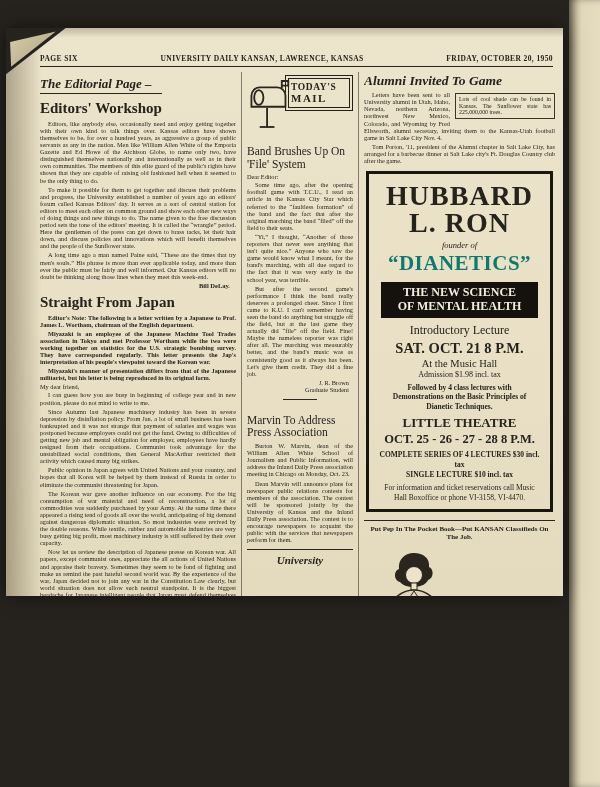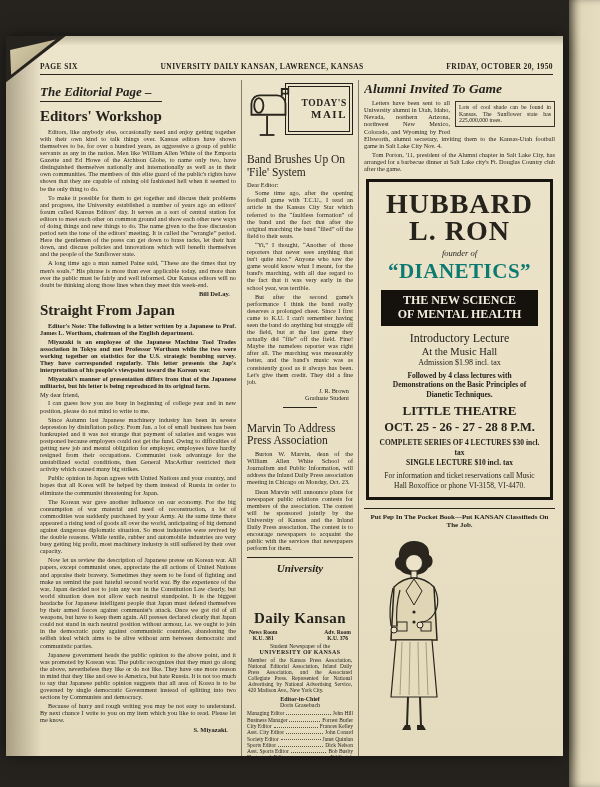--- a/index.html
+++ b/index.html
@@ -8,21 +8,21 @@
     background:#26231f;
     font-family:"Liberation Serif","DejaVu Serif",serif;
     color:#26231d;
   }
   .second-page{
     position:absolute;left:569px;top:0;width:31px;height:100%;
     background:linear-gradient(90deg,#b9ae8e 0%,#e0d7ba 40%,#e6ddc1 100%);
     box-shadow:inset 6px 0 8px -3px rgba(0,0,0,.6);
   }
   .paper{
-    position:absolute;top:36px;left:6px;width:557px;height:720px;overflow:hidden;
+    position:absolute;top:28px;left:6px;width:557px;height:568px;overflow:hidden;
     background:linear-gradient(180deg,#ece4cb 0%,#e9e0c5 55%,#e4dbbf 100%);
     box-shadow:0 0 16px rgba(0,0,0,.55);
   }
   .edge-shade-left{position:absolute;left:0;top:0;bottom:0;width:36px;
     background:linear-gradient(90deg,rgba(70,56,30,.38),rgba(70,56,30,0));pointer-events:none;z-index:5;}
   .edge-shade-top{position:absolute;left:0;top:0;right:0;height:10px;
     background:linear-gradient(180deg,rgba(60,48,26,.25),rgba(60,48,26,0));pointer-events:none;z-index:5;}
   .corner-curl{position:absolute;top:-1px;left:-1px;width:62px;height:48px;
     background:#26231f;clip-path:polygon(0 0,100% 0,0 100%);z-index:6;}
   .corner-fold{position:absolute;top:2px;left:2px;width:52px;height:40px;
@@ -46,21 +46,21 @@
   .headline3{font-style:italic;font-weight:bold;font-size:13.5px;line-height:1.05;margin:4px 0 3px;}
   .para{font-size:6.3px;line-height:7.1px;text-align:justify;text-indent:8px;margin:0 0 2px;}
   .bold-note{font-weight:bold;}
   .byline{text-align:right;font-weight:bold;font-size:6.5px;margin:1px 6px 4px 0;}
   .salutation{font-size:6.3px;margin:2px 0 1px;}
   .signature{text-align:right;font-weight:bold;font-size:6.5px;margin:2px 8px 0 0;}
 
   .mail-wrap{position:relative;height:56px;margin:5px 0 4px;}
   .mail-svg{position:absolute;left:-2px;top:2px;width:46px;height:54px;}
   .mail-text-box{margin-left:38px;border:1px solid #23201a;padding:2px;}
-  .mail-text-inner{border:1px solid #23201a;padding:11px 2px;text-align:right;}
+  .mail-text-inner{border:1px solid #23201a;padding:3px 2px;text-align:left;}
   .mail-l1{font-weight:bold;font-size:9.5px;letter-spacing:.6px;}
   .mail-l2{font-weight:bold;font-size:11px;letter-spacing:1.5px;}
   .letter-sig{text-align:right;font-size:6.3px;margin-right:4px;}
   .short-rule{width:34px;border-top:1px solid #2b261d;margin:6px auto 4px;}
 
   .masthead-box{border-top:1px solid #2b261d;margin-top:6px;padding-top:4px;text-align:center;}
   .mast-univ{font-style:italic;font-weight:bold;font-size:11px;}
   .mast-dk{font-weight:bold;font-size:15px;letter-spacing:.4px;margin-bottom:2px;margin-top:36px;}
   .rooms{display:flex;justify-content:space-between;font-size:5.6px;font-weight:bold;margin:1px 2px 2px;text-align:center;}
   .student1{font-size:5.8px;}
@@ -299,20 +299,21 @@
       <div class="hubbard">
         <div class="hub-name">HUBBARD</div>
         <div class="hub-name">L. RON</div>
         <div class="hub-founder">founder of</div>
         <div class="hub-dianetics">“DIANETICS”</div>
         <div class="hub-bar">
           <div>THE NEW SCIENCE</div>
           <div>OF MENTAL HEALTH</div>
         </div>
         <div class="hub-intro">Introductory Lecture</div>
+        <div class="hub-date">SAT. OCT. 21  8 P.M.</div>
         <div class="hub-venue">At the Music Hall</div>
         <div class="hub-adm">Admission $1.98 incl. tax</div>
         <div class="hub-followed">Followed by 4 class lectures with Demonstrations on the Basic Principles of Dianetic Techniques.</div>
         <div class="hub-theatre">LITTLE THEATRE</div>
         <div class="hub-dates2">OCT. 25 - 26 - 27 - 28   8 P.M.</div>
         <div class="hub-series">COMPLETE SERIES OF 4 LECTURES $30 incl. tax</div>
         <div class="hub-single">SINGLE LECTURE $10 incl. tax</div>
         <div class="hub-info">For information and ticket reservations call Music Hall Boxoffice or phone VI-3158, VI-4470.</div>
       </div>
 

